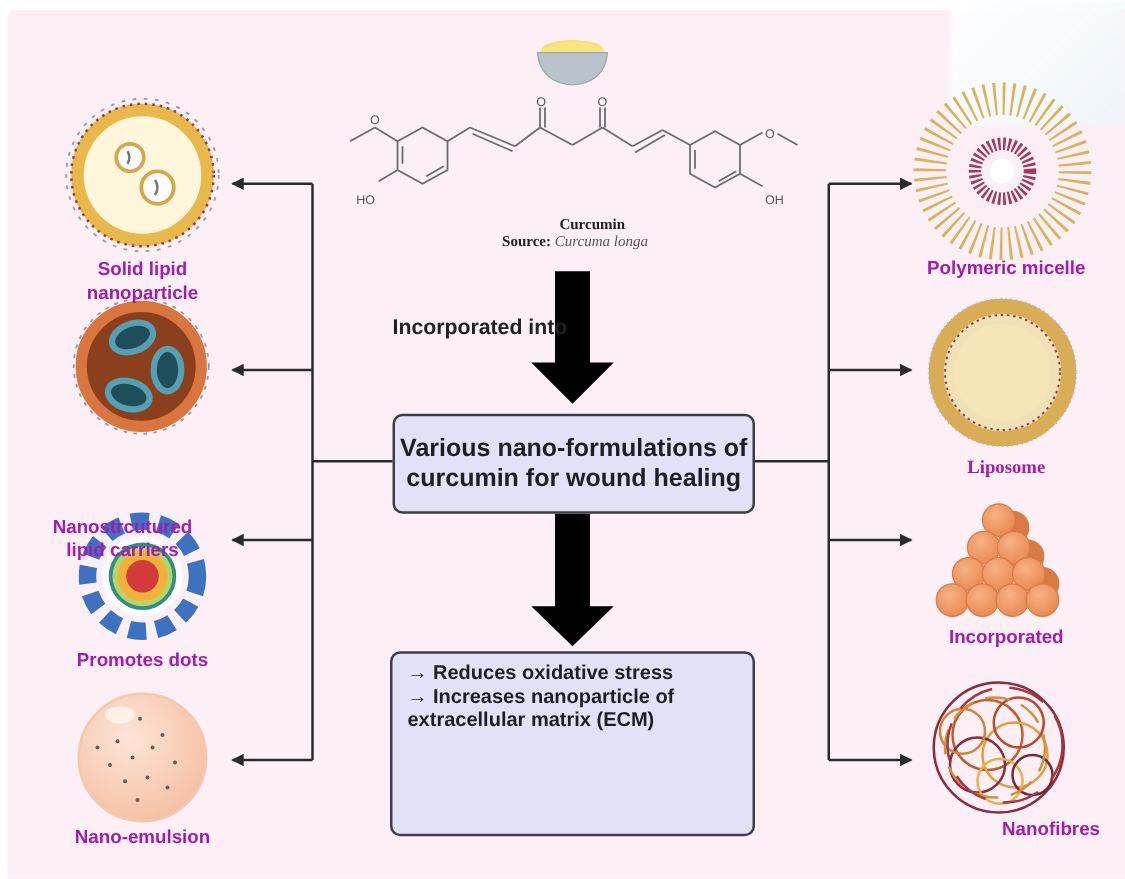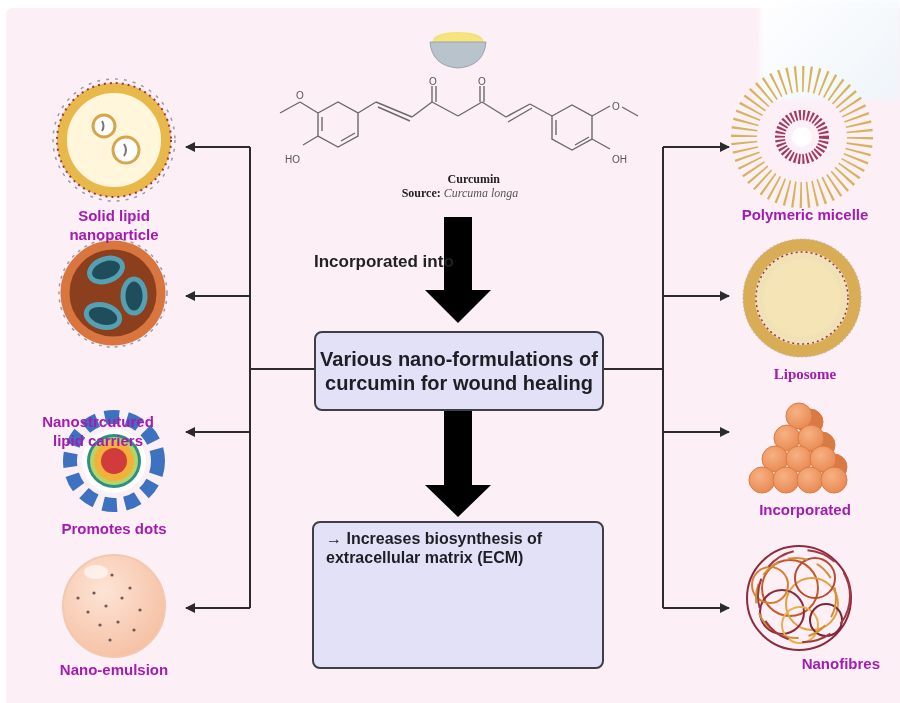--- a/index.html
+++ b/index.html
@@ -205,21 +205,22 @@
   <i>Curcuma longa</i>
 </div>
 
 <div id="incorporated">Incorporated into</div>
 
 <div id="center-box" class="box">
   <span>Various nano-formulations of curcumin for wound healing</span>
 </div>
 
 <div id="effects-box" class="box">
-  <div>→ Increases biosynthesis of extracellular matrix (ECM)</div>
+  <div>→ Reduces oxidative stress</div>
+  <div>→ Increases nanoparticle of extracellular matrix (ECM)</div>
 </div>
 
 <div class="lbl" style="left:54px; top:206px; width:120px;">Solid lipid nanoparticle</div>
 <div class="lbl" style="left:28px; top:364px; width:140px;margin-top:48px;">Nanostrcutured lipid carriers</div>
 <div class="lbl" style="left:44px; top:519px; width:140px;">Promotes dots</div>
 <div class="lbl" style="left:44px; top:660px; width:140px;">Nano-emulsion</div>
 
 <div class="lbl" style="left:730px; top:205px; width:150px;">Polymeric micelle</div>
 <div class="lbl" style="left:730px; top:365px; width:150px;font-family:Liberation Serif, serif;">Liposome</div>
 <div class="lbl" style="left:730px; top:500px; width:150px;">Incorporated</div>

